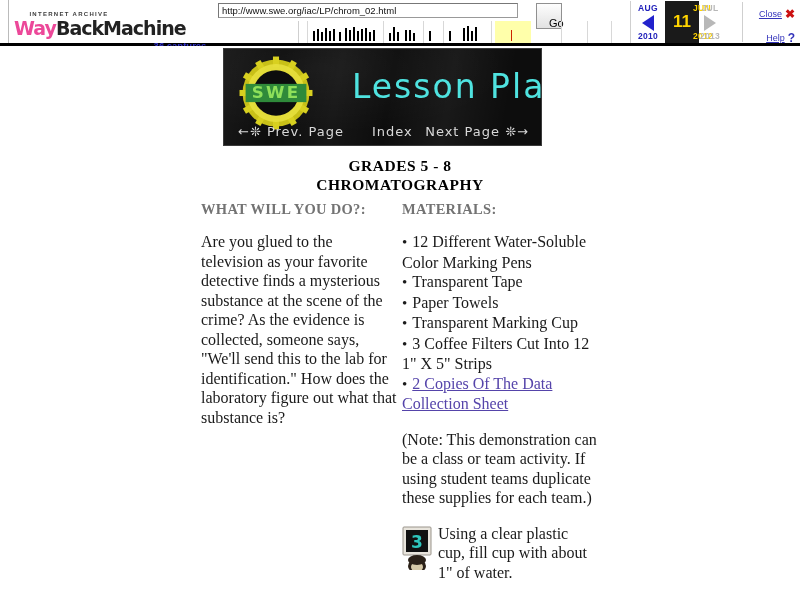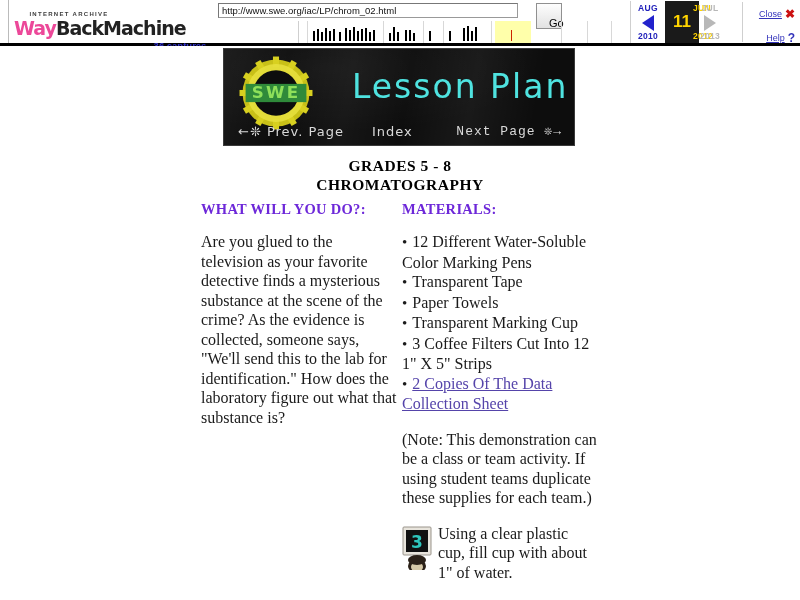--- a/index.html
+++ b/index.html
@@ -254,21 +254,21 @@
     width: 800px;
     height: 551px;
     background: #ffffff;
     overflow: hidden;
   }
 
   
   #banner {
     position: absolute;
     left: 223px; top: 2px;
-    width: 352px;
+    width: 319px;
     height: 98px;
     background: #0c0c0c;
     border: 1px solid #3a3a3a;
     box-sizing: border-box;
     overflow: hidden;
   }
   #banner-texture {
     position: absolute;
     left: 0; top: 0;
     width: 100%; height: 100%;
@@ -299,21 +299,21 @@
     bottom: 6px;
     color: #d9d9d9;
     font-size: 13px;
     font-family: "DejaVu Sans", sans-serif;
     letter-spacing: 1px;
     white-space: nowrap;
     cursor: pointer;
   }
   #banner-nav-prev { left: 14px; }
   #banner-nav-index { left: 148px; }
-  #banner-nav-next { right: 12px; font-family: Liberation Mono, monospace; }
+  #banner-nav-next { right: 12px; }
   .spiral { font-size: 13px; color: #d9d9d9; }
 
   
   #doc-title {
     position: absolute;
     left: 0; top: 110px;
     width: 800px;
     text-align: center;
     font-family: "Liberation Serif", serif;
     font-weight: bold;
@@ -331,21 +331,21 @@
   }
   #col-right {
     position: absolute;
     left: 402px; top: 155px;
     width: 196px;
   }
   .section-heading {
     font-family: "Liberation Serif", serif;
     font-weight: bold;
     font-size: 14.5px;
-    color: #6d28d9;
+    color: #737373;
     margin: 0 0 14px 0;
     letter-spacing: 0.3px;
   }
   .body-text {
     font-family: "Liberation Serif", serif;
     font-size: 16px;
     line-height: 19.5px;
     color: #1a1a1a;
     margin: 0 0 18px 0;
   }

